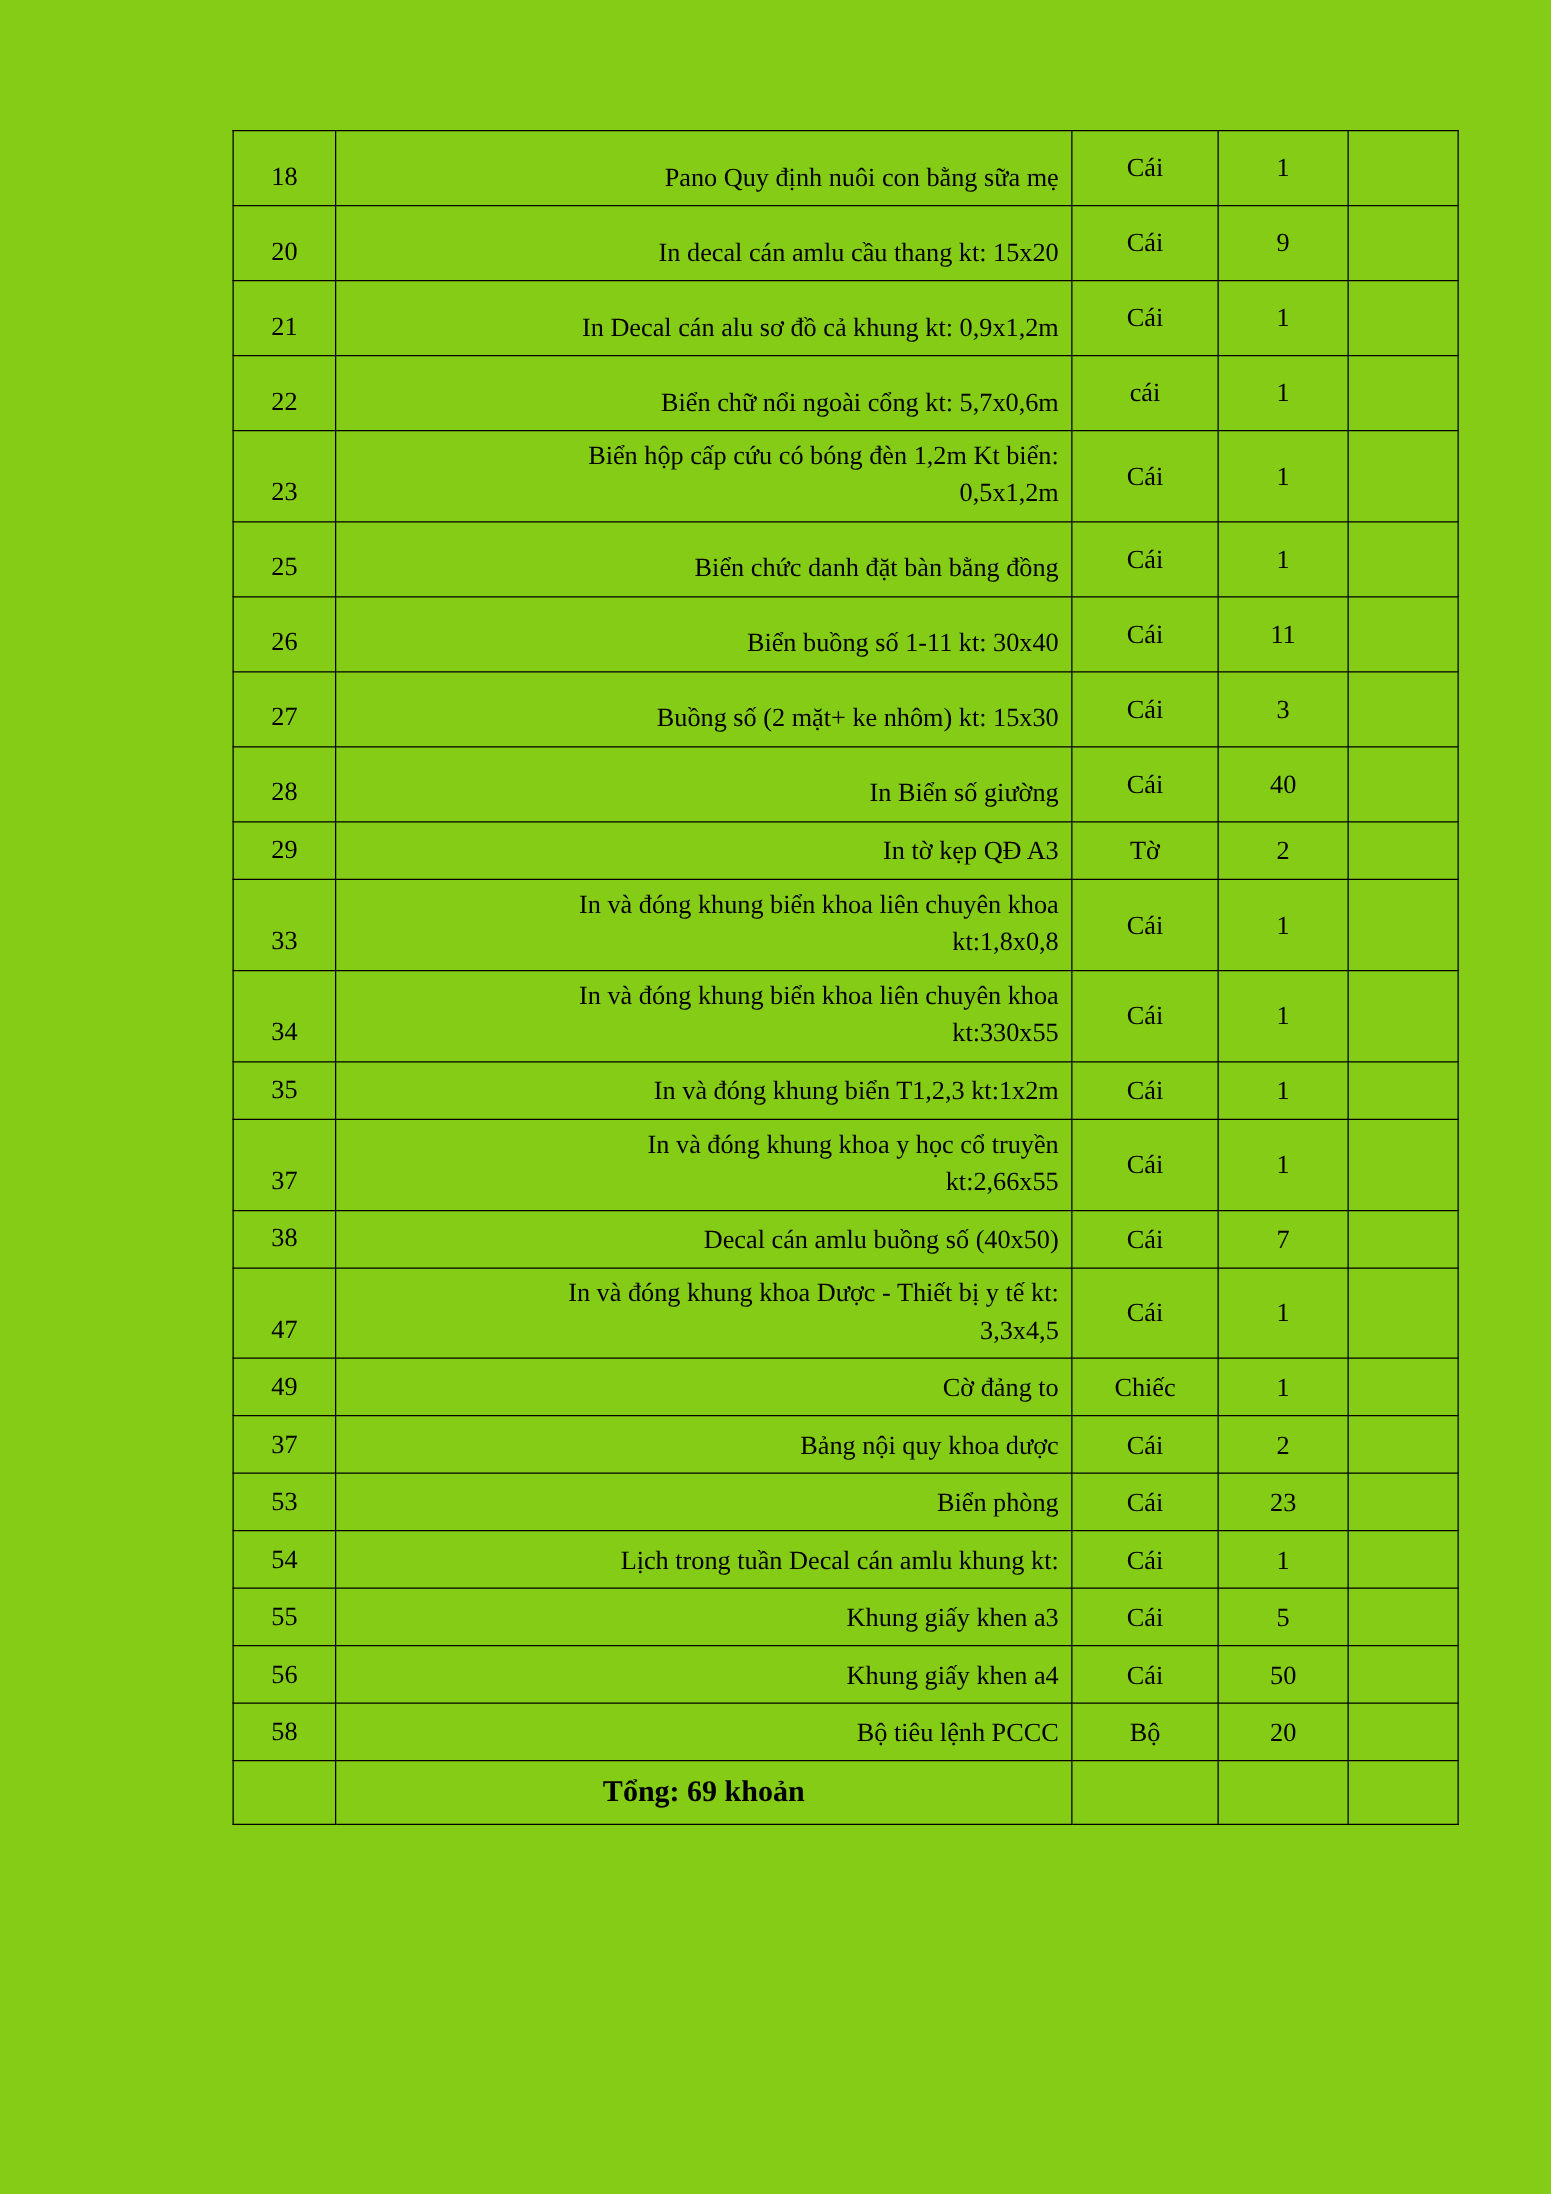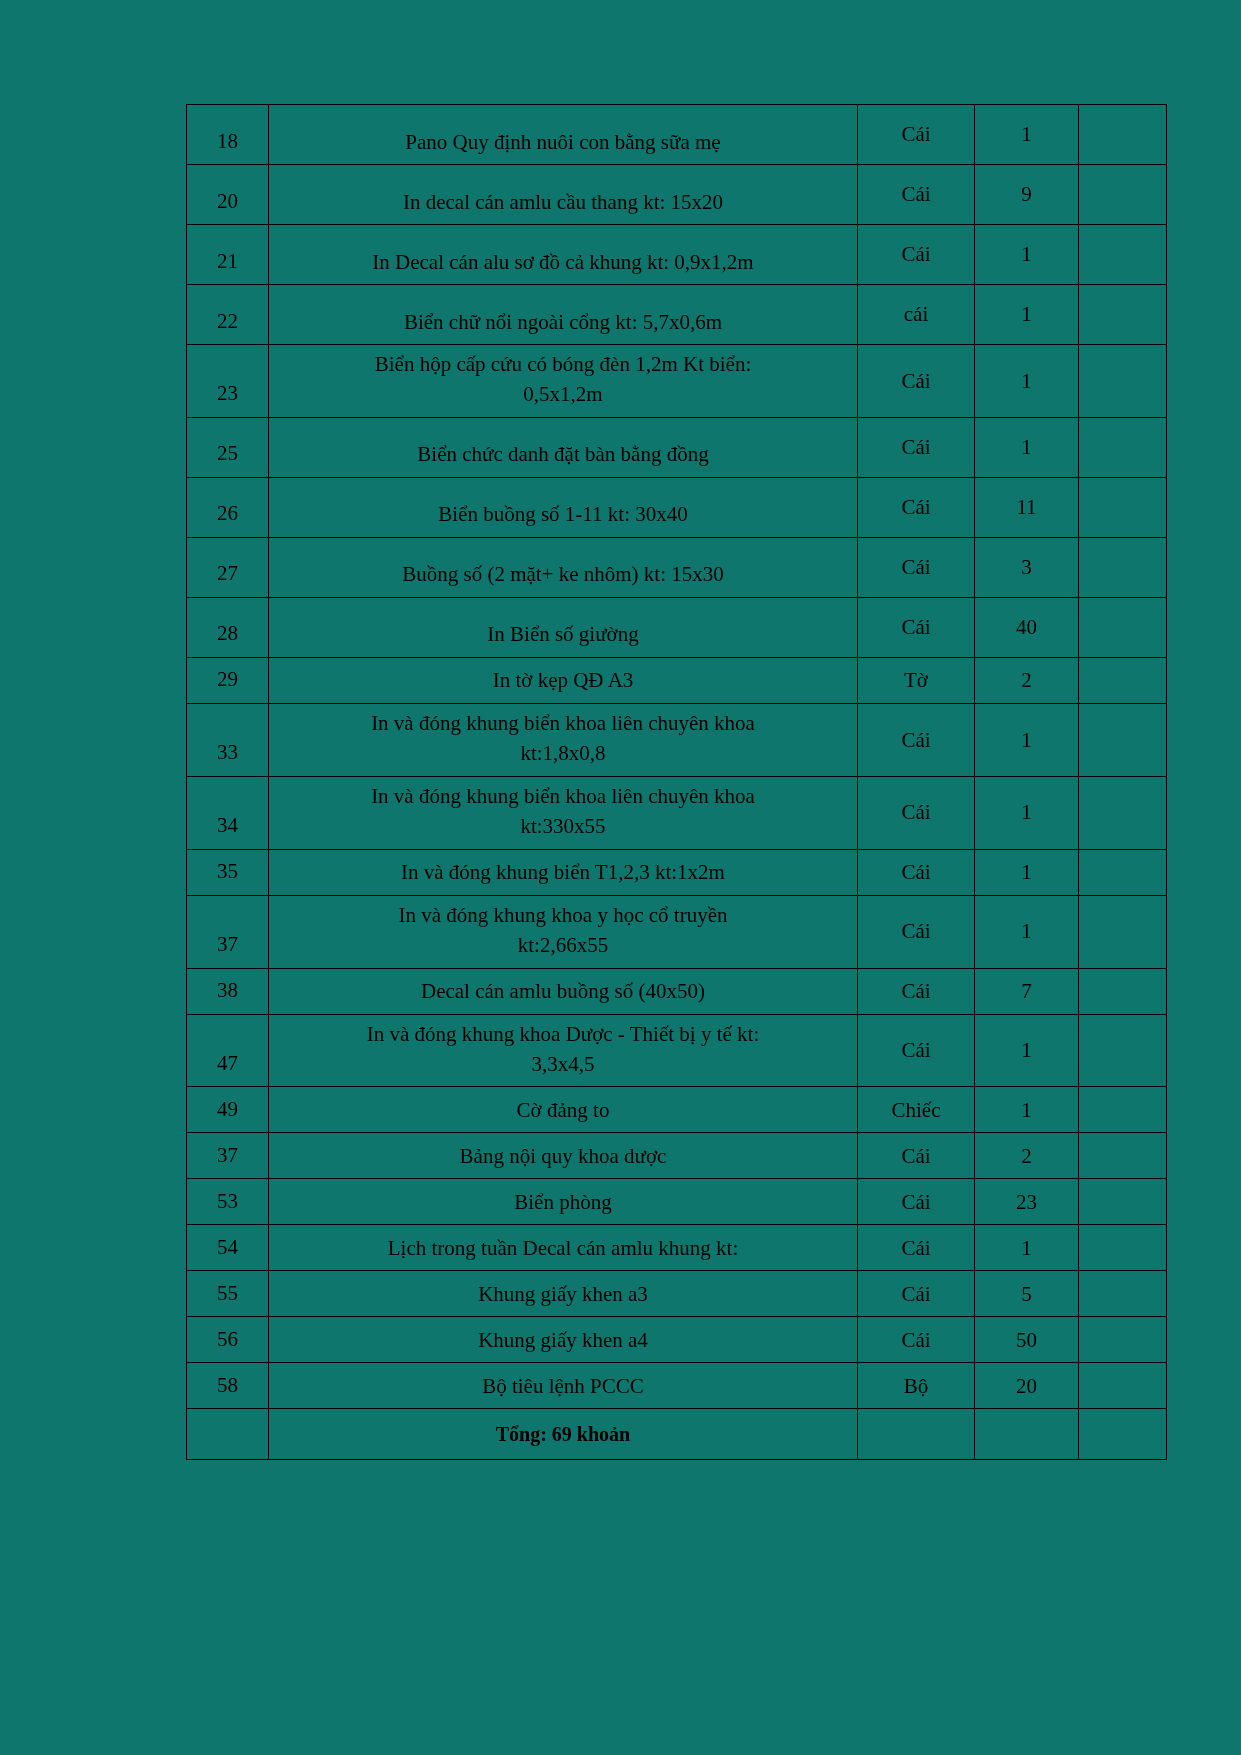--- a/index.html
+++ b/index.html
@@ -5,21 +5,21 @@
   html, body { margin: 0; padding: 0; }
   body {
     width: 1241px; height: 1755px;
     background: #ffffff;
     font-family: "Liberation Serif", "DejaVu Serif", serif;
     color: #000;
   }
   .page {
     position: relative;
     width: 1241px; height: 1755px;
-    background: #0f766e;
+    background: #84cc16;
     overflow: hidden;
   }
   table.items {
     position: absolute;
     left: 186px; top: 104px;
     width: 980px;
     border-collapse: collapse;
     table-layout: fixed;
   }
   td {
@@ -27,38 +27,38 @@
     font-size: 21px;
     line-height: 1.45;
     overflow: hidden;
   }
   .cell-no {
     text-align: center;
     vertical-align: bottom;
     padding: 4px 2px 8px 2px;
   }
   .cell-desc {
-    text-align: center;
+    text-align: right;
     vertical-align: bottom;
     padding: 4px 10px 7px 10px;
     white-space: pre-line;
   }
   .cell-unit, .cell-qty, .cell-note {
     text-align: center;
     vertical-align: middle;
     padding: 2px 4px;
   }
   tr.tall > td    { height: 47px; }
   tr.compact > td { height: 33px; }
   tr.total-row > td { height: 38px; }
   tr.total-row .cell-desc {
     text-align: center;
     vertical-align: middle;
     font-weight: bold;
-    font-size: 20px;
+    font-size: 24px;
     padding: 4px 10px;
   }
 </style>
 </head>
 <body>
 
 <div class="page">
   <table class="items">
     <colgroup>
       <col style="width:82px">

